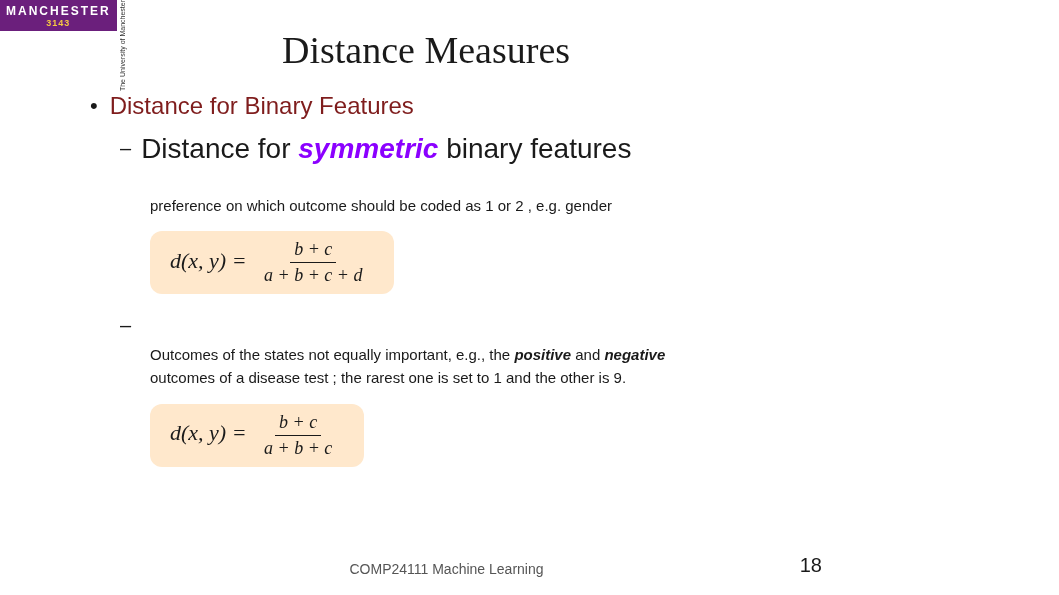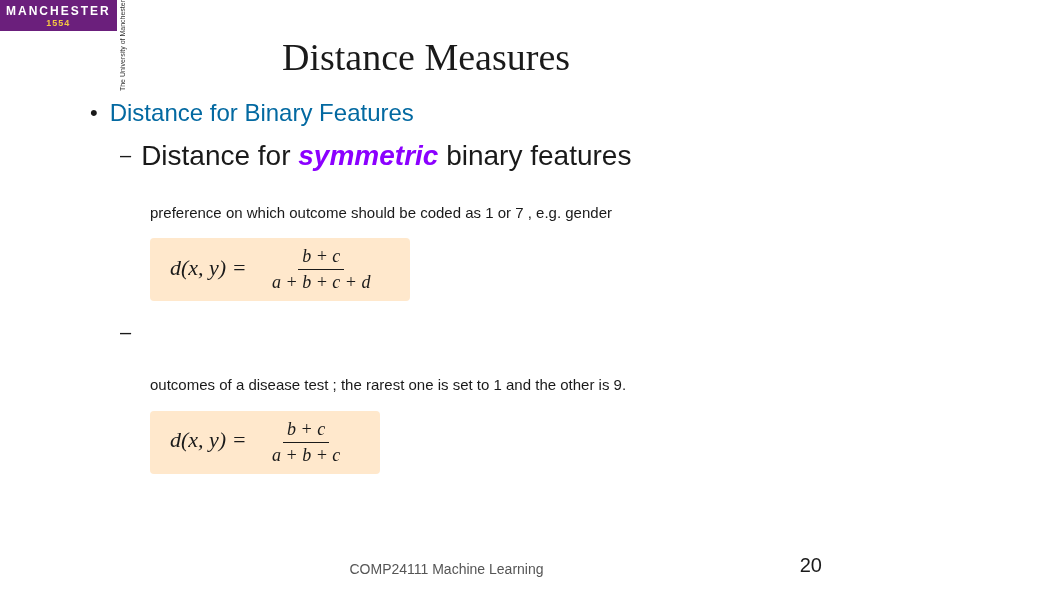--- a/index.html
+++ b/index.html
@@ -64,21 +64,21 @@
       line-height: 1.1;
       padding-top: 4px;
     }
 
     
     .slide-title {
       text-align: center;
       font-size: 38px;
       font-weight: 400;
       color: #1a1a1a;
-      margin-top: 15px;
+      margin-top: 8px;
       margin-bottom: 20px;
       font-family: Georgia, serif;
     }
 
     
     .content {
       margin-left: 30px;
     }
 
     .bullet-main {
@@ -90,21 +90,21 @@
     .bullet-dot {
       font-size: 22px;
       color: #1a1a1a;
       margin-right: 12px;
       line-height: 1.3;
     }
 
     .bullet-text-main {
       font-size: 24px;
       font-weight: 400;
-      color: #0369a1;
+      color: #7f1d1d;
       font-family: Arial, sans-serif;
     }
 
     .sub-items {
       margin-left: 30px;
       margin-top: 2px;
     }
 
     .sub-item {
       margin-bottom: 10px;
@@ -142,39 +142,39 @@
     .description {
       margin-left: 30px;
       font-size: 15px;
       color: #1a1a1a;
       line-height: 1.55;
       margin-bottom: 8px;
     }
 
     .formula-box {
       background: #ffe8cc;
-      border-radius: 4px;
+      border-radius: 12px;
       display: inline-block;
       padding: 8px 20px;
       margin: 6px 0 10px 30px;
     }
 
     .formula {
       font-family: 'Times New Roman', serif;
       font-style: italic;
       font-size: 22px;
       color: #1a1a1a;
     }
 
     .fraction {
       display: inline-flex;
       flex-direction: column;
       align-items: center;
       vertical-align: middle;
-      margin: 0 16px;
+      margin: 0 8px;
     }
 
     .fraction-num {
       border-bottom: 1.5px solid #1a1a1a;
       padding: 0 4px 2px 4px;
       font-size: 18px;
     }
 
     .fraction-den {
       padding: 2px 4px 0 4px;
@@ -214,21 +214,21 @@
   </style>
 </head>
 <body>
 
 <div class="slide">
 
   <div class="logo-area">
     <div style="display:flex; align-items:flex-start;">
       <div class="logo-box">
         <div class="manchester">MANCHESTER</div>
-        <div class="year">1554</div>
+        <div class="year">3143</div>
       </div>
       <div class="logo-side">The University of Manchester</div>
     </div>
   </div>
 
   <h1 class="slide-title">Distance Measures</h1>
 
   <div class="content">
 
     <div class="bullet-main">
@@ -240,54 +240,54 @@
 
       <div class="sub-item">
         <div class="sub-item-header">
           <span class="dash">–</span>
           <span class="sub-item-label">
             <span>Distance for </span><span class="highlight-purple">symmetric</span><span> binary features</span>
           </span>
         </div>
         <div class="description">
           <br>
-          <span>preference on which outcome should be coded as 1 or 7 , e.g. gender</span>
+          <span>preference on which outcome should be coded as 1 or 2 , e.g. gender</span>
         </div>
         <div class="formula-box">
           <span class="formula">
             <span>d(x, y) =</span>
             <span class="fraction">
               <span class="fraction-num">b + c</span>
               <span class="fraction-den">a + b + c + d</span>
             </span>
           </span>
         </div>
       </div>
 
       <div class="sub-item">
         <div class="sub-item-header">
           <span class="dash">–</span>
         </div>
         <div class="description">
-          <br>
+          <span>Outcomes of the states not equally important, e.g., the <span class="italic-bold">positive</span> and <span class="italic-bold">negative</span></span><br>
           <span>outcomes of a disease test ; the rarest one is set to 1 and the other is 9.</span>
         </div>
         <div class="formula-box">
           <span class="formula">
             <span>d(x, y) =</span>
             <span class="fraction">
               <span class="fraction-num">b + c</span>
               <span class="fraction-den">a + b + c</span>
             </span>
           </span>
         </div>
       </div>
 
     </div>
   </div>
 
   <div class="footer">
     <span class="footer-text">COMP24111  Machine Learning</span>
   </div>
 
-  <div class="page-number">20</div>
+  <div class="page-number">18</div>
 
 </div>
 
 </body></html>

